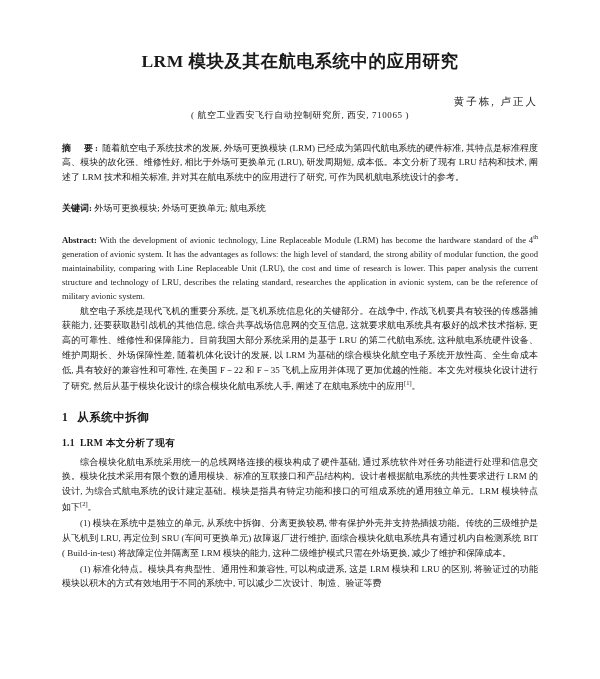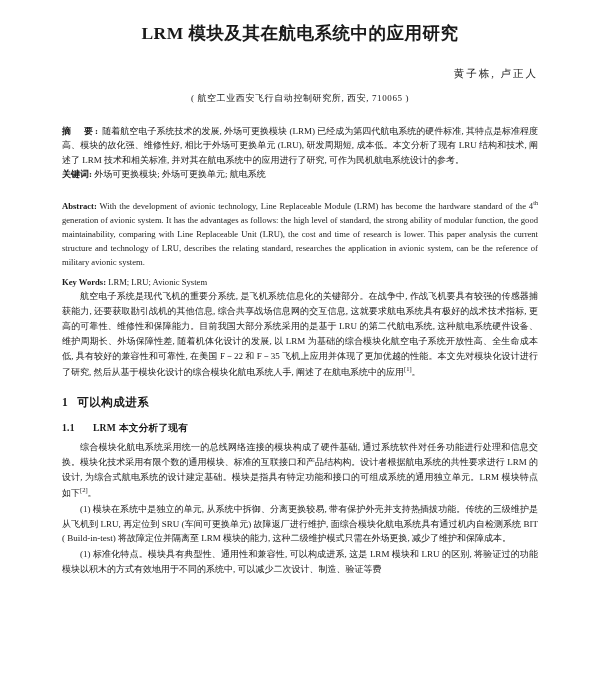--- a/index.html
+++ b/index.html
@@ -11,57 +11,56 @@
     width: 600px;
     height: 679px;
     overflow: hidden;
     font-family: "Liberation Serif", "DejaVu Serif", serif;
     color: #1a1a1a;
   }
   .page {
     box-sizing: border-box;
     width: 600px;
     height: 679px;
-    padding: 8px 62px 10px 62px;
+    padding: 36px 62px 10px 62px;
     position: relative;
   }
   .title {
     text-align: center;
     font-size: 17.5px;
     font-weight: bold;
     letter-spacing: 0.5px;
     margin: 14px 0 0 0;
     line-height: 1.3;
     font-family: "Liberation Serif", "DejaVu Serif", serif;
   }
   .authors {
     text-align: right;
     font-size: 10.5px;
     margin-top: 22px;
     letter-spacing: 2px;
   }
   .affil {
     text-align: center;
     font-size: 9px;
-    margin-top: 11px;
     letter-spacing: 0.6px;
   }
   .cn-abstract {
     margin-top: 19px;
     font-size: 9px;
     line-height: 1.62;
     text-align: justify;
     text-justify: inter-ideograph;
   }
   .cn-abstract .lbl {
     font-weight: bold;
     letter-spacing: 2px;
   }
   .cn-keywords {
-    margin-top: 0;
+    margin-top: 17px;
     font-size: 9px;
     line-height: 1.62;
     text-align: justify;
   }
   .cn-keywords .lbl {
     font-weight: bold;
   }
   .en-abstract {
     margin-top: 16px;
     font-size: 8.6px;
@@ -89,21 +88,21 @@
     margin: 16px 0 7px 0;
     letter-spacing: 0.5px;
   }
   .sec-num-head .num { margin-right: 9px; }
   .h3 {
     font-size: 9.6px;
     font-weight: bold;
     margin: 12px 0 5px 0;
     letter-spacing: 0.3px;
   }
-  .h3 .num { margin-right: 18px; text-align: center; }
+  .h3 .num { margin-right: 5px; text-align: center; }
   p.body {
     font-size: 9px;
     line-height: 1.65;
     text-align: justify;
     text-justify: inter-ideograph;
     margin: 0 0 0 0;
     text-indent: 2em;
   }
   p.body + p.body { margin-top: 1px; }
   p.body sup { font-size: 6.5px; vertical-align: super; }
@@ -127,30 +126,26 @@
   <div class="cn-keywords">
     <span class="lbl">关键词:</span>
     <span>外场可更换模块; 外场可更换单元; 航电系统</span>
   </div>
 
   <div class="en-abstract">
     <span class="lbl">Abstract:</span>
     <span>With the development of avionic technology, Line Replaceable Module (LRM) has become the hardware standard of the 4</span><sup>th</sup><span> generation of avionic system. It has the advantages as follows: the high level of standard, the strong ability of modular function, the good maintainability, comparing with Line Replaceable Unit (LRU), the cost and time of research is lower. This paper analysis the current structure and technology of LRU, describes the relating standard, researches the application in avionic system, can be the reference of military avionic system.</span>
   </div>
 
-  <div class="en-keywords">
-    <span class="lbl">Key Words:</span>
-    <span>LRM; LRU; Avionic System</span>
-  </div>
 
 
   <p class="body"><span>航空电子系统是现代飞机的重要分系统, 是飞机系统信息化的关键部分。在战争中, 作战飞机要具有较强的传感器捕获能力, 还要获取勘引战机的其他信息, 综合共享战场信息网的交互信息, 这就要求航电系统具有极好的战术技术指标, 更高的可靠性、维修性和保障能力。目前我国大部分系统采用的是基于 LRU 的第二代航电系统, 这种航电系统硬件设备、维护周期长、外场保障性差, 随着机体化设计的发展, 以 LRM 为基础的综合模块化航空电子系统开放性高、全生命成本低, 具有较好的兼容性和可靠性, 在美国 F－22 和 F－35 飞机上应用并体现了更加优越的性能。本文先对模块化设计进行了研究, 然后从基于模块化设计的综合模块化航电系统人手, 阐述了在航电系统中的应用</span><sup>[1]</sup><span>。</span></p>
 
   <div class="sec-num-head">
-    <span class="num">1</span><span>可以构成进系</span>
+    <span class="num">1</span><span>从系统中拆御</span>
   </div>
 
   <div class="h3">
     <span class="num">1.1</span><span>LRM 本文分析了现有</span>
   </div>
 
   <p class="body"><span>综合模块化航电系统采用统一的总线网络连接的模块构成了硬件基础, 通过系统软件对任务功能进行处理和信息交换。模块化技术采用有限个数的通用模块、标准的互联接口和产品结构构。设计者根据航电系统的共性要求进行 LRM 的设计, 为综合式航电系统的设计建定基础。模块是指具有特定功能和接口的可组成系统的通用独立单元。LRM 模块特点如下</span><sup>[2]</sup><span>。</span></p>
 
   <p class="body">(1) 模块在系统中是独立的单元, 从系统中拆御、分离更换较易, 带有保护外壳并支持热插拔功能。传统的三级维护是从飞机到 LRU, 再定位到 SRU (车间可更换单元) 故障返厂进行维护, 面综合模块化航电系统具有通过机内自检测系统 BIT ( Build-in-test) 将故障定位并隔离至 LRM 模块的能力, 这种二级维护模式只需在外场更换, 减少了维护和保障成本。</p>
 

